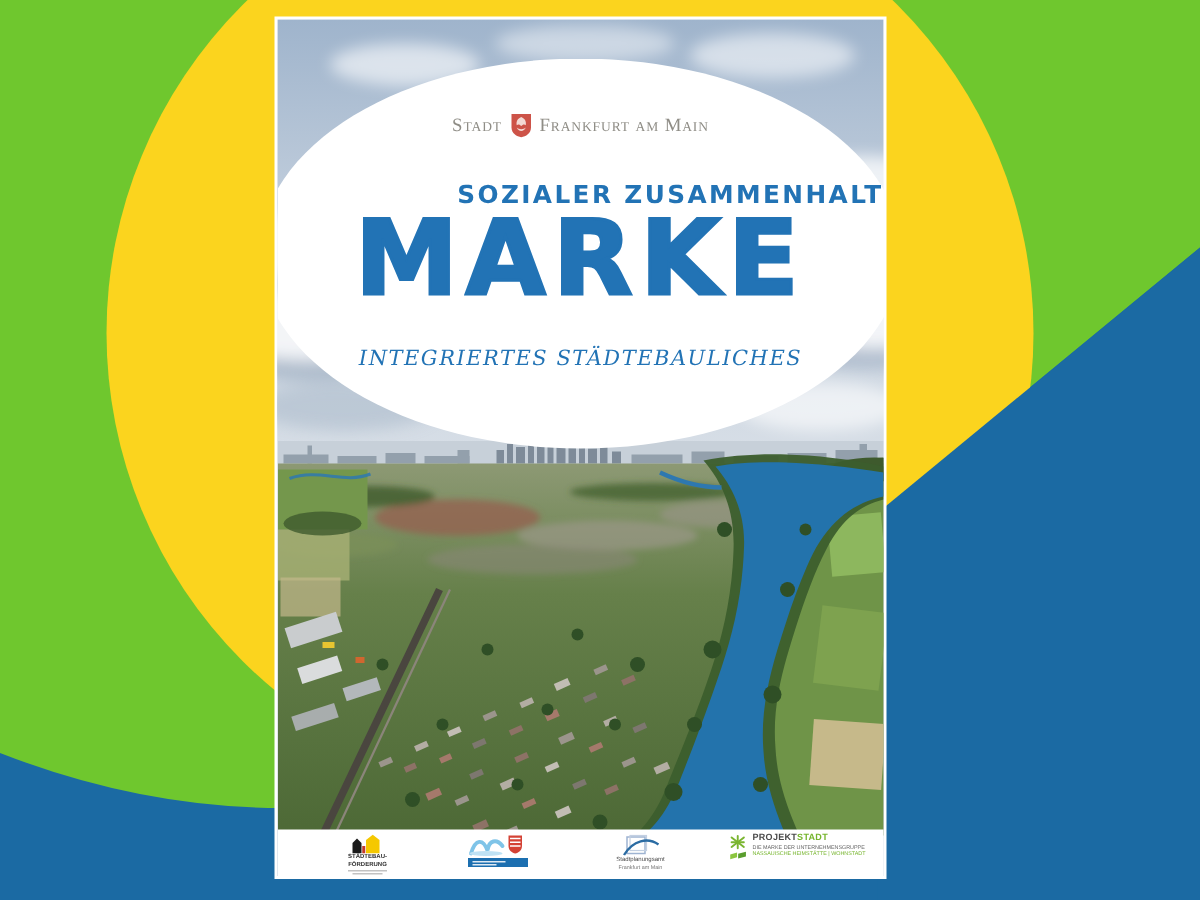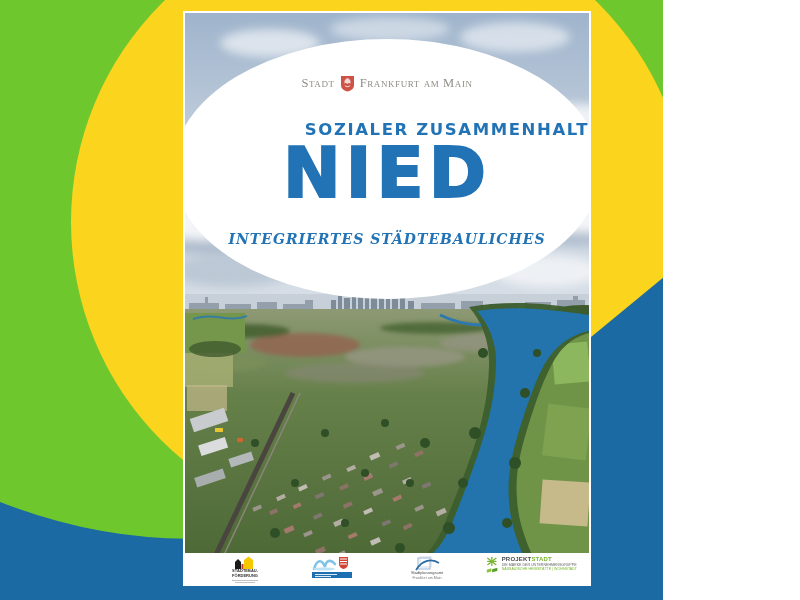--- a/index.html
+++ b/index.html
@@ -1,32 +1,32 @@
 <!DOCTYPE html>
 <html><head>
 <meta charset="utf-8">
 <style>
   html,body{margin:0;padding:0;}
-  #stage{position:relative;width:663px;height:600px;overflow:hidden;background:#1b6aa3;font-family:"Liberation Sans",sans-serif;}
+  #stage{position:relative;width:800px;height:600px;overflow:hidden;background:#1b6aa3;font-family:"Liberation Sans",sans-serif;}
   #bg{position:absolute;left:0;top:0;}
   
   #cover{position:absolute;left:185px;top:13px;width:404px;height:571px;overflow:hidden;
          box-shadow:0 0 0 2px #ffffff;background:#c3cfdd;}
   #photo{position:absolute;left:0;top:0;}
   #blob{position:absolute;left:-12px;top:26px;width:428px;height:260px;background:#ffffff;
         border-radius:50%;}
   .coverText{position:absolute;left:0;width:404px;text-align:center;}
   #publisher{top:62px;font-family:"Liberation Serif",serif;font-variant:small-caps;
              font-size:12.5px;color:#8f8d86;letter-spacing:.6px;display:flex;align-items:center;justify-content:center;gap:5px;}
   #kicker{top:107px;font-family:"DejaVu Sans",sans-serif;font-weight:800;font-size:16.5px;
           color:#2273b5;letter-spacing:1.6px;text-align:right;}
   #title{top:126px;font-family:"DejaVu Sans",sans-serif;font-weight:800;font-size:69px;
          color:#2273b5;letter-spacing:5px;-webkit-text-stroke:2px #2273b5;line-height:1;}
   #subtitle{top:216px;font-family:"DejaVu Serif","Liberation Serif",serif;font-style:italic;
-            font-size:14px;color:#2273b5;letter-spacing:1px;line-height:1.5;font-weight:bold;}
+            font-size:14px;color:#2273b5;letter-spacing:1px;line-height:1.5;}
   
   #footer{position:absolute;left:0;bottom:0;width:404px;height:31px;background:#ffffff;}
   .logo{position:absolute;top:3px;display:flex;flex-direction:column;align-items:center;}
   .tinytxt{font-size:4px;line-height:1.2;color:#4a4a4a;text-align:center;white-space:nowrap;}
   .bar{height:1px;background:#9a9a9a;opacity:.6;margin-top:1px;}
   #logo-hessen .hbar{width:40px;height:6px;background:#1c6fb0;margin-top:1px;position:relative;}
   #logo-hessen .hbar i{position:absolute;display:block;background:#fff;height:1px;opacity:.85;}
   #logo-projekt{flex-direction:row;align-items:flex-start;gap:3px;}
   .pj-lines{display:flex;flex-direction:column;align-items:flex-start;}
   .pj-brand{font-size:6px;font-weight:bold;line-height:1.1;letter-spacing:.2px;}
@@ -225,21 +225,21 @@
       <span>Stadt</span>
       <svg width="15" height="17" viewBox="0 0 15 17">
         <path d="M1,1 H14 V10 C14,14 10.5,16 7.5,16.5 C4.5,16 1,14 1,10 Z" fill="#cd5348"></path>
         <path d="M7.5,3 C5,4 4,6 4.5,8.5 C5.5,7.5 6.5,8 7.5,9 C8.5,8 9.5,7.5 10.5,8.5 C11,6 10,4 7.5,3 Z
                  M4.5,10 C6,11.5 9,11.5 10.5,10 C9.5,13 5.5,13 4.5,10 Z" fill="#f3d9d4"></path>
       </svg>
       <span>Frankfurt am Main</span>
     </div>
 
     <div id="kicker" class="coverText">SOZIALER ZUSAMMENHALT</div>
-    <div id="title" class="coverText">NIED</div>
+    <div id="title" class="coverText">MARKE</div>
     <div id="subtitle" class="coverText">
       <div>INTEGRIERTES STÄDTEBAULICHES</div>
     </div>
 
     <div id="footer">
 
       <div class="logo" id="logo-staedtebau" style="left:36px;width:48px;">
         <svg width="24" height="13" viewBox="0 0 24 13">
           <polygon points="2,13 2,6 5,3 8,6 8,13" fill="#1a1a1a"></polygon>
           <rect x="8.5" y="8" width="2" height="5" fill="#c23a2d"></rect>

